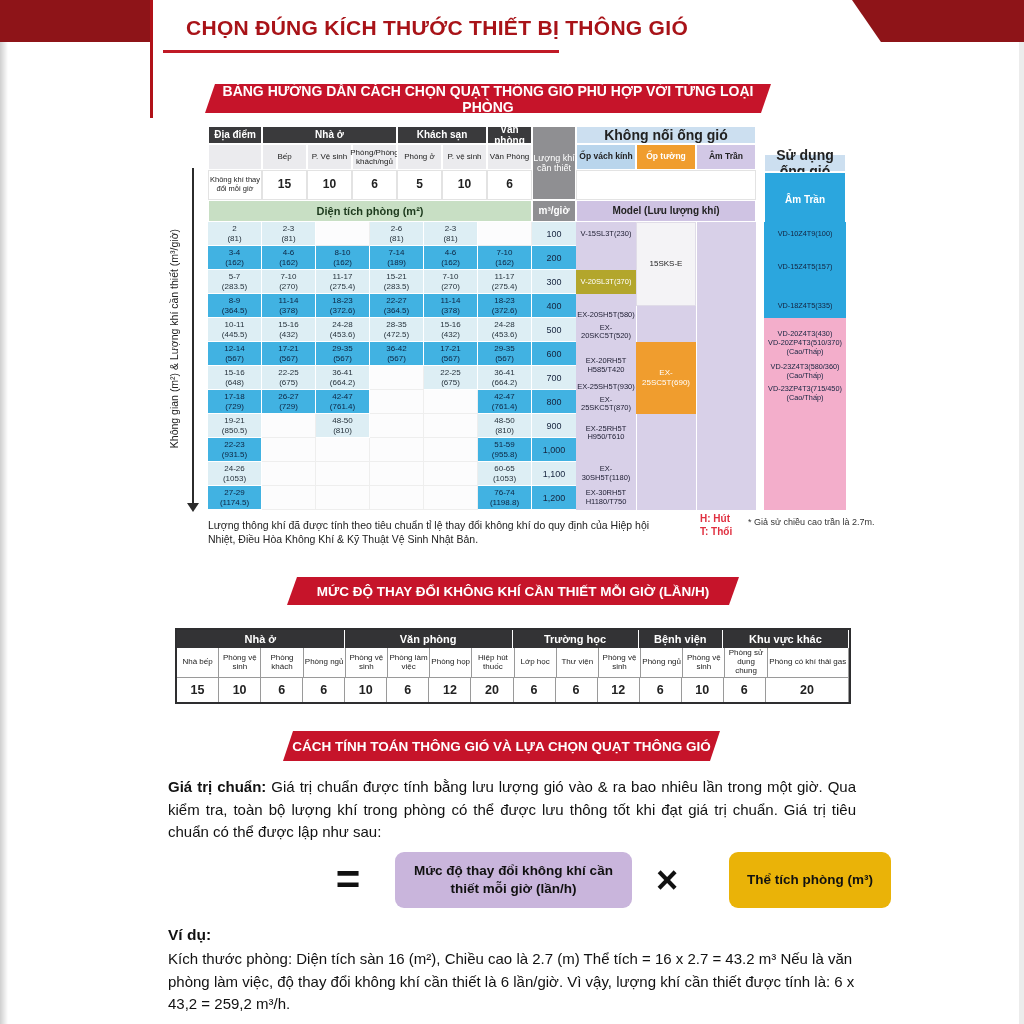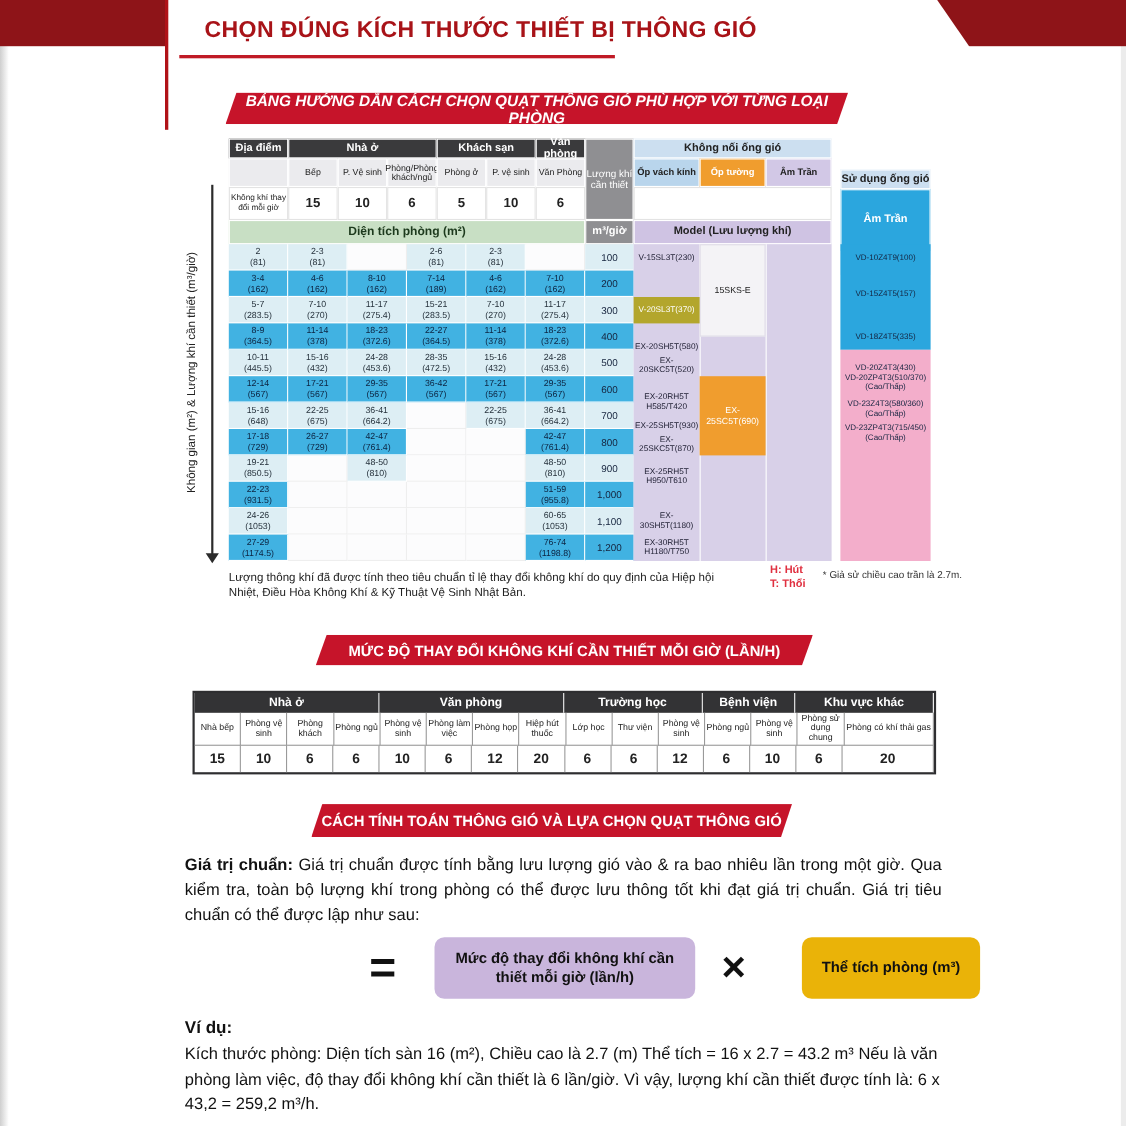--- a/index.html
+++ b/index.html
@@ -11,38 +11,38 @@
   
   .top-bar{position:absolute;left:0;top:0;width:100%;height:42px;background:#8e1418;}
   .title-band{position:absolute;left:150px;top:0;width:742px;height:58px;background:#fff;
               clip-path:polygon(0 0,calc(100% - 40px) 0,100% 100%,0 100%);}
   .page-title{position:absolute;left:36px;top:16px;font-size:21px;font-weight:bold;color:#a81318;letter-spacing:.3px;}
   .title-underline{position:absolute;left:163px;top:50px;width:396px;height:3px;background:#c01a26;}
   .left-red-line{position:absolute;left:150px;top:0;width:3px;height:118px;background:#b01218;}
 
   .banner{position:absolute;background:#c6142a;color:#fff;font-weight:bold;display:flex;align-items:center;
           justify-content:center;text-align:center;clip-path:polygon(10px 0,100% 0,calc(100% - 10px) 100%,0 100%);}
-  .banner1{left:205px;top:84px;width:566px;height:29px;font-size:14px;font-style:italic;}
+  .banner1{left:205px;top:84px;width:566px;height:29px;font-size:14px;}
   .banner2{left:287px;top:577px;width:452px;height:28px;font-size:13.5px;}
   .banner3{left:283px;top:731px;width:437px;height:30px;font-size:13.5px;}
 
   
   .axis-line{position:absolute;left:192px;top:168px;width:2px;height:336px;background:#2b2b2b;}
   .axis-head{position:absolute;left:187px;top:503px;width:0;height:0;border-left:6px solid transparent;
              border-right:6px solid transparent;border-top:9px solid #2b2b2b;}
   .axis-text{position:absolute;left:55px;top:332px;width:240px;transform:rotate(-90deg);font-size:10.5px;
              text-align:center;line-height:1.25;color:#222;}
 
   
   .t1{position:absolute;left:208px;top:126px;width:548px;height:384px;}
   .t1 .hc{position:absolute;display:flex;align-items:center;justify-content:center;text-align:center;
           box-sizing:border-box;border:1px solid #fff;line-height:1.15;}
   .dark{background:#3a3a3c;color:#fff;font-weight:bold;font-size:10px;}
   .grayc{background:#8f8f92;color:#fff;font-size:9px;}
-  .lblue{background:#ccdff0;color:#222;font-weight:bold;font-size:10px;}
+  .lblue{background:#ccdff0;color:#222;font-weight:bold;font-size:14px;}
   .subg{background:#ebebee;color:#222;font-size:8px;}
   .mount-glass{background:#b9d5ec;color:#222;font-size:8.5px;font-weight:bold;}
   .mount-wall{background:#f09d2e;color:#fff;font-size:8.5px;font-weight:bold;}
   .mount-ceil{background:#d2c8e6;color:#222;font-size:8.5px;font-weight:bold;}
   .whitec{background:#fff;color:#222;border:1px solid #e3e3e3 !important;}
   .greenh{background:#c8dfc4;color:#1d3a1d;font-weight:bold;font-size:11px;}
   .lavh{background:#cfc3e3;color:#222;font-weight:bold;font-size:10px;}
 
   .t1-areas{position:absolute;left:0;top:96px;display:grid;grid-template-columns:repeat(6,54px);grid-auto-rows:24px;}
   .acell{box-sizing:border-box;border-right:1px solid #fff;border-bottom:1px solid #fff;display:flex;flex-direction:column;

